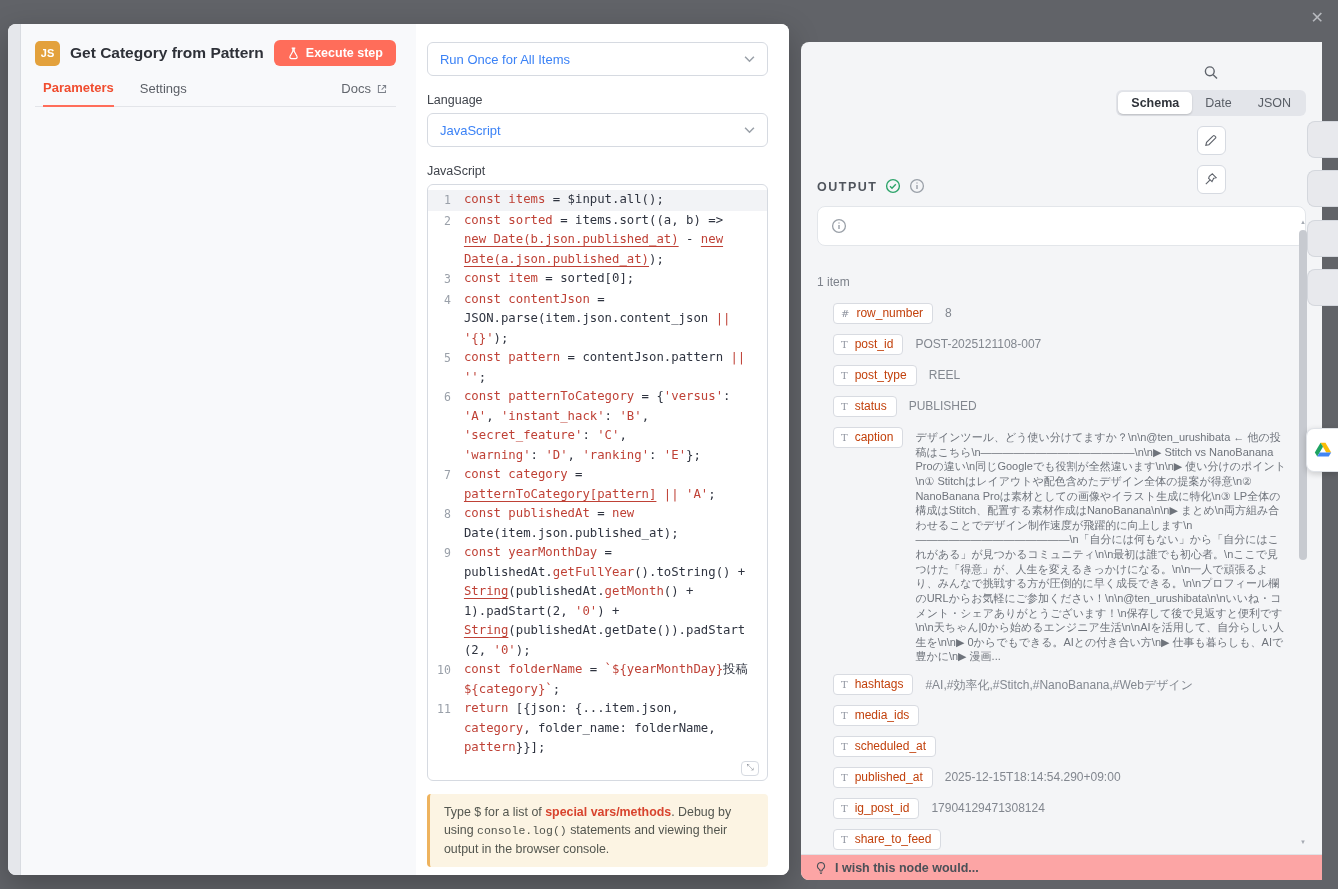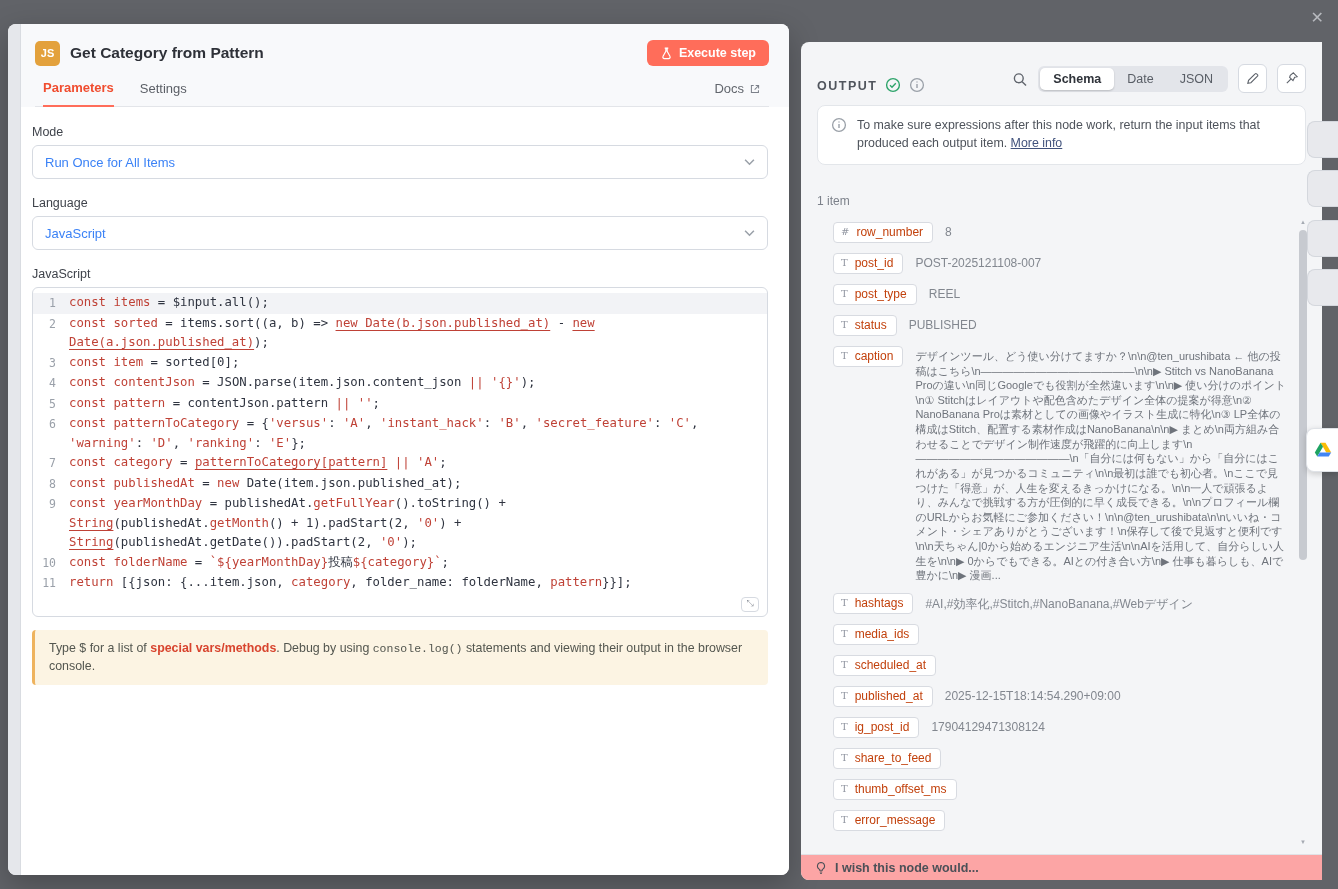--- a/index.html
+++ b/index.html
@@ -6,21 +6,21 @@
   html,body { width:1338px; height:889px; overflow:hidden; }
   body { background:#616368; font-family:"Liberation Sans", sans-serif; position:relative; }
 
   
   .close-x { position:absolute; top:8px; right:14px; color:#b7b9be; font-size:16px; cursor:pointer; }
 
   
   .modal { position:absolute; left:8px; top:24px; width:781px; height:851px; background:#fff;
            border-radius:8px; display:flex; box-shadow:0 10px 30px rgba(0,0,0,.25); overflow:hidden; }
   .rail { width:13px; background:#e5e7eb; border-right:1px solid #d9dce1; }
-  .modal-main { flex:1; display:flex; flex-direction:column; min-width:0; }
+  .modal-main { flex:1; display:flex; flex-direction:row; min-width:0; }
 
   .modal-header { background:#f8f9fb; padding:16px 20px 0 14px; }
   .title-row { display:flex; align-items:center; gap:10px; }
   .js-badge { width:25px; height:25px; border-radius:5px; background:#e3a13c; color:#fff; font-weight:bold;
               font-size:11px; display:flex; align-items:center; justify-content:center; }
   .node-title { font-size:15.5px; font-weight:bold; color:#2e3138; }
   .execute-btn { margin-left:auto; background:#ff6d5a; border:none; color:#fff; font-size:12.5px; font-weight:bold;
                  border-radius:6px; padding:6px 13px; display:flex; align-items:center; gap:6px; cursor:pointer;
                  font-family:"Liberation Sans",sans-serif; }
   .tabs { display:flex; align-items:flex-end; gap:26px; margin-top:14px; border-bottom:1px solid #e3e5e9; padding:0 8px; }
@@ -52,21 +52,21 @@
               padding:9px 14px; font-size:12.4px; color:#53564f; line-height:1.5; }
   .hint-box .vars-link { color:#d8442e; font-weight:bold; cursor:pointer; }
   .hint-box .mono { font-family:Liberation Mono, monospace; font-size:11.5px; }
 
   
   .output-panel { position:absolute; left:801px; top:42px; width:521px; height:838px; background:#f4f5f7;
                   border-radius:8px 0 0 8px; display:flex; flex-direction:column; overflow:hidden; }
   .out-header { display:flex; align-items:flex-end; gap:8px; padding:22px 16px 10px 16px; }
   .out-title { font-size:12.5px; font-weight:bold; letter-spacing:1.5px; color:#50555d; }
   .icon-16 { width:16px; height:16px; display:inline-flex; }
-  .out-right { margin-left:auto; display:flex; align-items:center; gap:10px; }
+  .out-right { margin-left:auto; display:flex; align-items:center; gap:10px;flex-direction:column; }
   .segmented { background:#e3e5ea; border-radius:6px; padding:2px; display:flex; }
   .seg-btn { border:none; background:transparent; font-size:12.5px; color:#585d65; padding:4px 13px; border-radius:5px;
              cursor:pointer; font-family:"Liberation Sans",sans-serif; }
   .seg-btn.active { background:#fff; color:#2f333a; box-shadow:0 1px 2px rgba(0,0,0,.18); font-weight:bold; }
   .sq-btn { width:29px; height:29px; background:#fff; border:1px solid #d6dae1; border-radius:6px; display:flex;
             align-items:center; justify-content:center; cursor:pointer; }
 
   .notice { margin:2px 16px 14px 16px; background:#fff; border:1px solid #e3e6ea; border-radius:8px; padding:11px 13px;
             display:flex; gap:10px; font-size:12.4px; color:#4e535b; line-height:1.45; }
   .notice a { color:#41527c; text-decoration:underline; cursor:pointer; }
@@ -126,21 +126,20 @@
             <svg viewBox="0 0 14 14" width="12" height="12">
                 <path d="M5.5 3H2.8v8.2H11V8.5M7.8 3h3.4v3.4M11 3.2 6.6 7.6" fill="none" stroke="#7c818a" stroke-width="1.2"></path>
               </svg>
           </span>
         </div>
       </div>
     </div>
 
     <div class="modal-content">
       <div class="field">
-        <div class="field-label">Mode</div>
         <div class="select">
           <span>Run Once for All Items</span>
           <span class="icon-16" style="width:11px;height:8px">
             <svg viewBox="0 0 10 6" width="11" height="8">
                 <path d="M1 1l4 4 4-4" fill="none" stroke="#9aa0a8" stroke-width="1.4"></path>
               </svg>
           </span>
         </div>
       </div>
       <div class="field">
@@ -260,23 +259,20 @@
     </div>
   </div>
 
   <div class="notice">
     <span class="icon-16" style="flex:0 0 16px">
       <svg viewBox="0 0 16 16" width="16" height="16">
           <circle cx="8" cy="8" r="6.4" fill="none" stroke="#9aa0a8" stroke-width="1.3"></circle>
           <path d="M8 7v4M8 4.6v1" stroke="#9aa0a8" stroke-width="1.4"></path>
         </svg>
     </span>
-    <div>
-      <span>To make sure expressions after this node work, return the input items that produced each output item. </span><a>More info</a>
-    </div>
   </div>
 
   <div class="items-count">1 item</div>
 
   <div class="schema-list">
       <div class="schema-row">
         <span class="pill">
           <span class="pill-icon">#</span>
           <span class="pill-key">row_number</span>
         </span>

